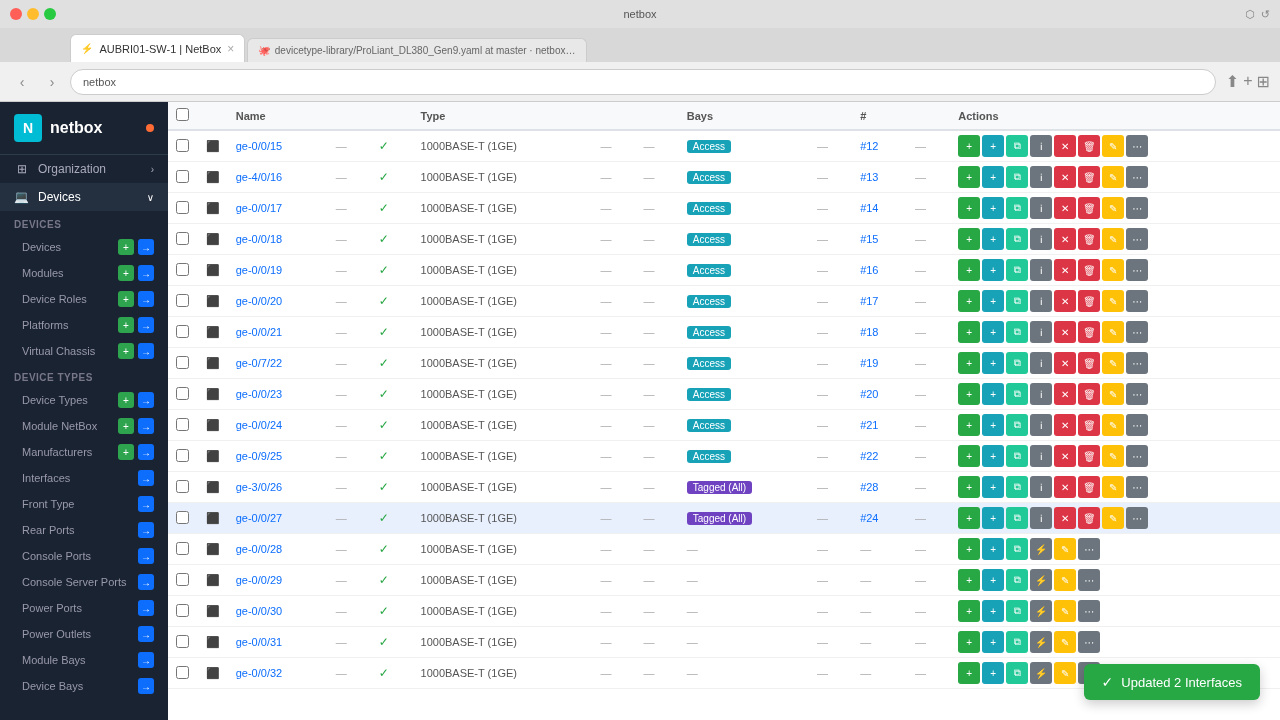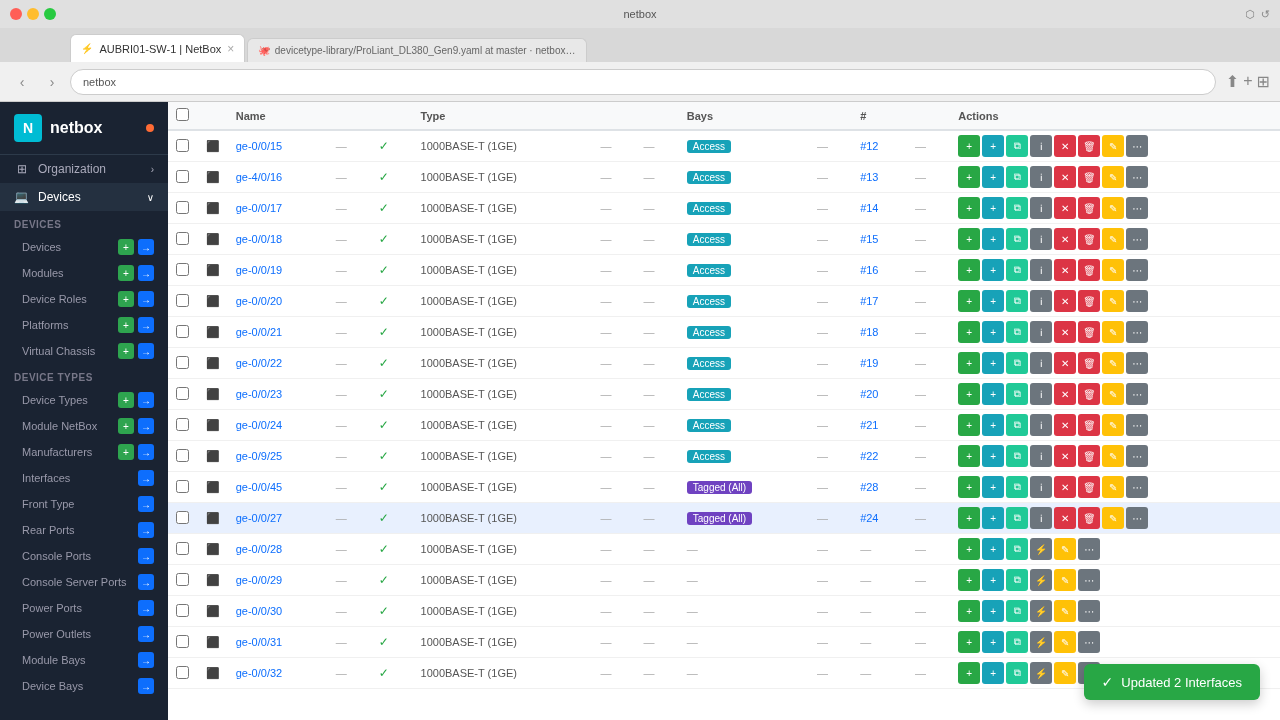--- a/index.html
+++ b/index.html
@@ -463,21 +463,21 @@
           <button class="ab ab-red">✕</button>
           <button class="ab ab-red">🗑</button>
           <button class="ab ab-yellow">✎</button>
           <button class="ab ab-outline">⋯</button>
         </div>
               </td>
     </tr>
             <tr>
       <td><input type="checkbox" class="checkbox" style=""></td>
       <td><span style="font-size:11px;color:#888;">⬛</span></td>
-      <td><a href="#" class="link-blue">ge-0/0/22</a></td>
+      <td><a href="#" class="link-blue">ge-0/7/22</a></td>
       <td><span class="dash">—</span></td>
       <td><span class="check-green">✓</span></td>
       <td>1000BASE-T (1GE)</td>
       <td><span class="dash">—</span></td>
       <td><span class="dash">—</span></td>
       <td><span class="badge-access">Access</span></td>
       <td><span class="dash">—</span></td>
       <td><a href="#" class="hash-link">#19</a></td>
       <td><span class="dash">—</span></td>
       <td>
@@ -567,21 +567,21 @@
           <button class="ab ab-red">✕</button>
           <button class="ab ab-red">🗑</button>
           <button class="ab ab-yellow">✎</button>
           <button class="ab ab-outline">⋯</button>
         </div>
               </td>
     </tr>
             <tr>
       <td><input type="checkbox" class="checkbox" style=""></td>
       <td><span style="font-size:11px;color:#888;">⬛</span></td>
-      <td><a href="#" class="link-blue">ge-0/0/45</a></td>
+      <td><a href="#" class="link-blue">ge-3/0/26</a></td>
       <td><span class="dash">—</span></td>
       <td><span class="check-green">✓</span></td>
       <td>1000BASE-T (1GE)</td>
       <td><span class="dash">—</span></td>
       <td><span class="dash">—</span></td>
       <td><span class="badge-tagged">Tagged (All)</span></td>
       <td><span class="dash">—</span></td>
       <td><a href="#" class="hash-link">#28</a></td>
       <td><span class="dash">—</span></td>
       <td>

